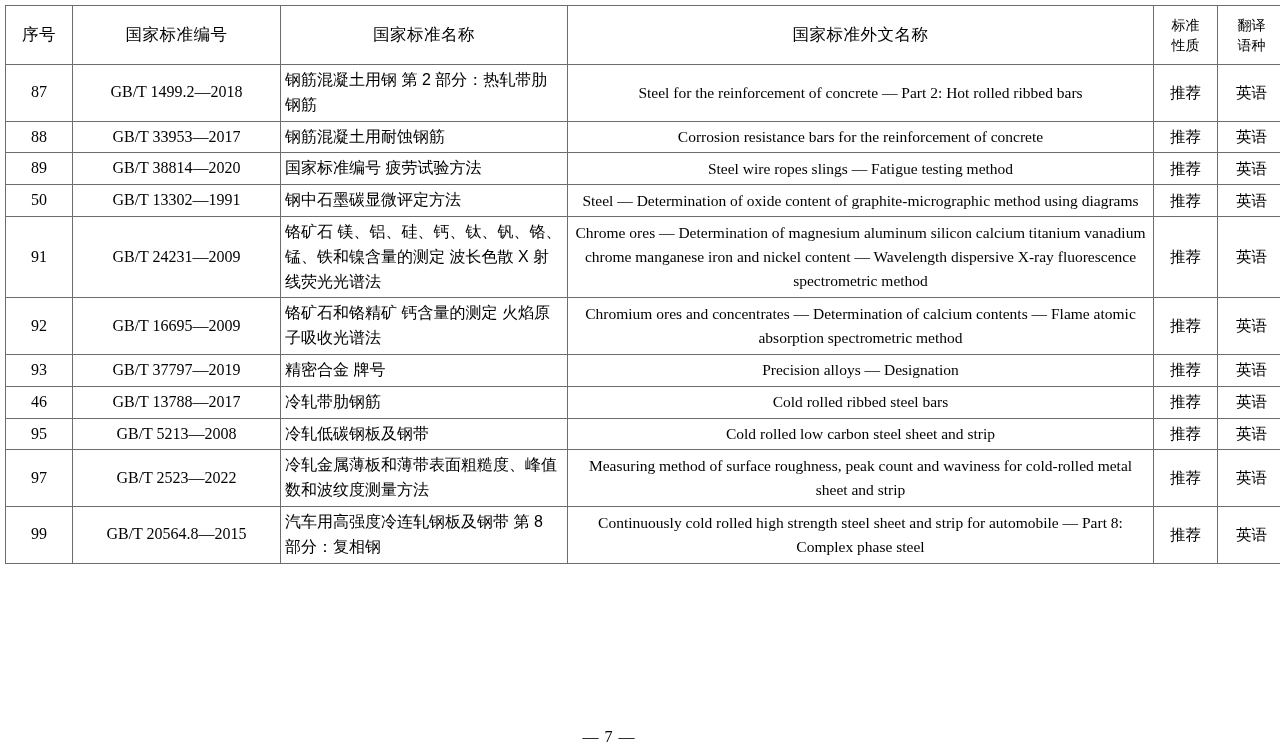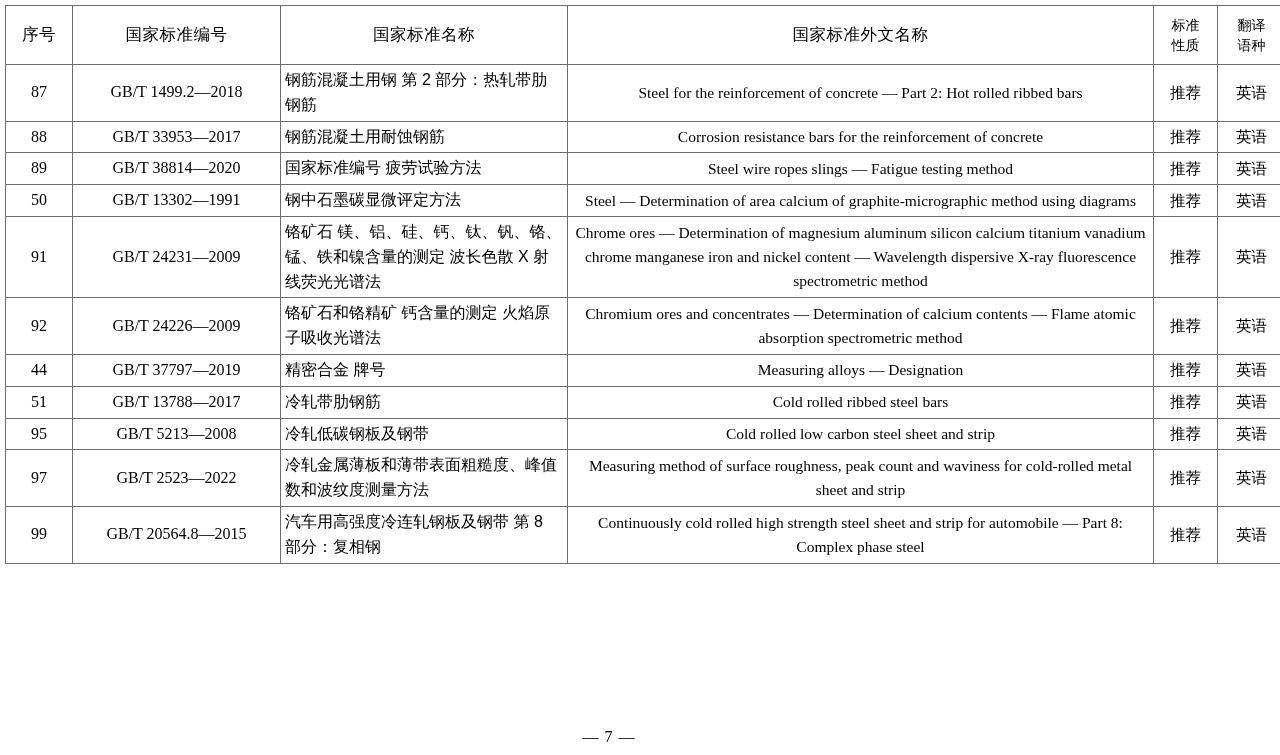--- a/index.html
+++ b/index.html
@@ -148,50 +148,50 @@
           <td class="code">GB/T 38814—2020</td>
           <td class="cname">国家标准编号 疲劳试验方法</td>
           <td class="ename">Steel wire ropes slings — Fatigue testing method</td>
           <td class="nature">推荐</td>
           <td class="lang">英语</td>
         </tr>
         <tr>
           <td class="seq">50</td>
           <td class="code">GB/T 13302—1991</td>
           <td class="cname">钢中石墨碳显微评定方法</td>
-          <td class="ename">Steel — Determination of area calcium of graphite-micrographic method using diagrams</td>
+          <td class="ename">Steel — Determination of oxide content of graphite-micrographic method using diagrams</td>
           <td class="nature">推荐</td>
           <td class="lang">英语</td>
         </tr>
         <tr>
           <td class="seq">91</td>
           <td class="code">GB/T 24231—2009</td>
           <td class="cname">铬矿石 镁、铝、硅、钙、钛、钒、铬、锰、铁和镍含量的测定 波长色散 X 射线荧光光谱法</td>
           <td class="ename">Chrome ores — Determination of magnesium aluminum silicon calcium titanium vanadium chrome manganese iron and nickel content — Wavelength dispersive X-ray fluorescence spectrometric method</td>
           <td class="nature">推荐</td>
           <td class="lang">英语</td>
         </tr>
         <tr>
           <td class="seq">92</td>
-          <td class="code">GB/T 24226—2009</td>
+          <td class="code">GB/T 16695—2009</td>
           <td class="cname">铬矿石和铬精矿 钙含量的测定 火焰原子吸收光谱法</td>
           <td class="ename">Chromium ores and concentrates — Determination of calcium contents — Flame atomic absorption spectrometric method</td>
           <td class="nature">推荐</td>
           <td class="lang">英语</td>
         </tr>
         <tr>
-          <td class="seq">44</td>
+          <td class="seq">93</td>
           <td class="code">GB/T 37797—2019</td>
           <td class="cname">精密合金 牌号</td>
-          <td class="ename">Measuring alloys — Designation</td>
-          <td class="nature">推荐</td>
-          <td class="lang">英语</td>
-        </tr>
-        <tr>
-          <td class="seq">51</td>
+          <td class="ename">Precision alloys — Designation</td>
+          <td class="nature">推荐</td>
+          <td class="lang">英语</td>
+        </tr>
+        <tr>
+          <td class="seq">46</td>
           <td class="code">GB/T 13788—2017</td>
           <td class="cname">冷轧带肋钢筋</td>
           <td class="ename">Cold rolled ribbed steel bars</td>
           <td class="nature">推荐</td>
           <td class="lang">英语</td>
         </tr>
         <tr>
           <td class="seq">95</td>
           <td class="code">GB/T 5213—2008</td>
           <td class="cname">冷轧低碳钢板及钢带</td>

